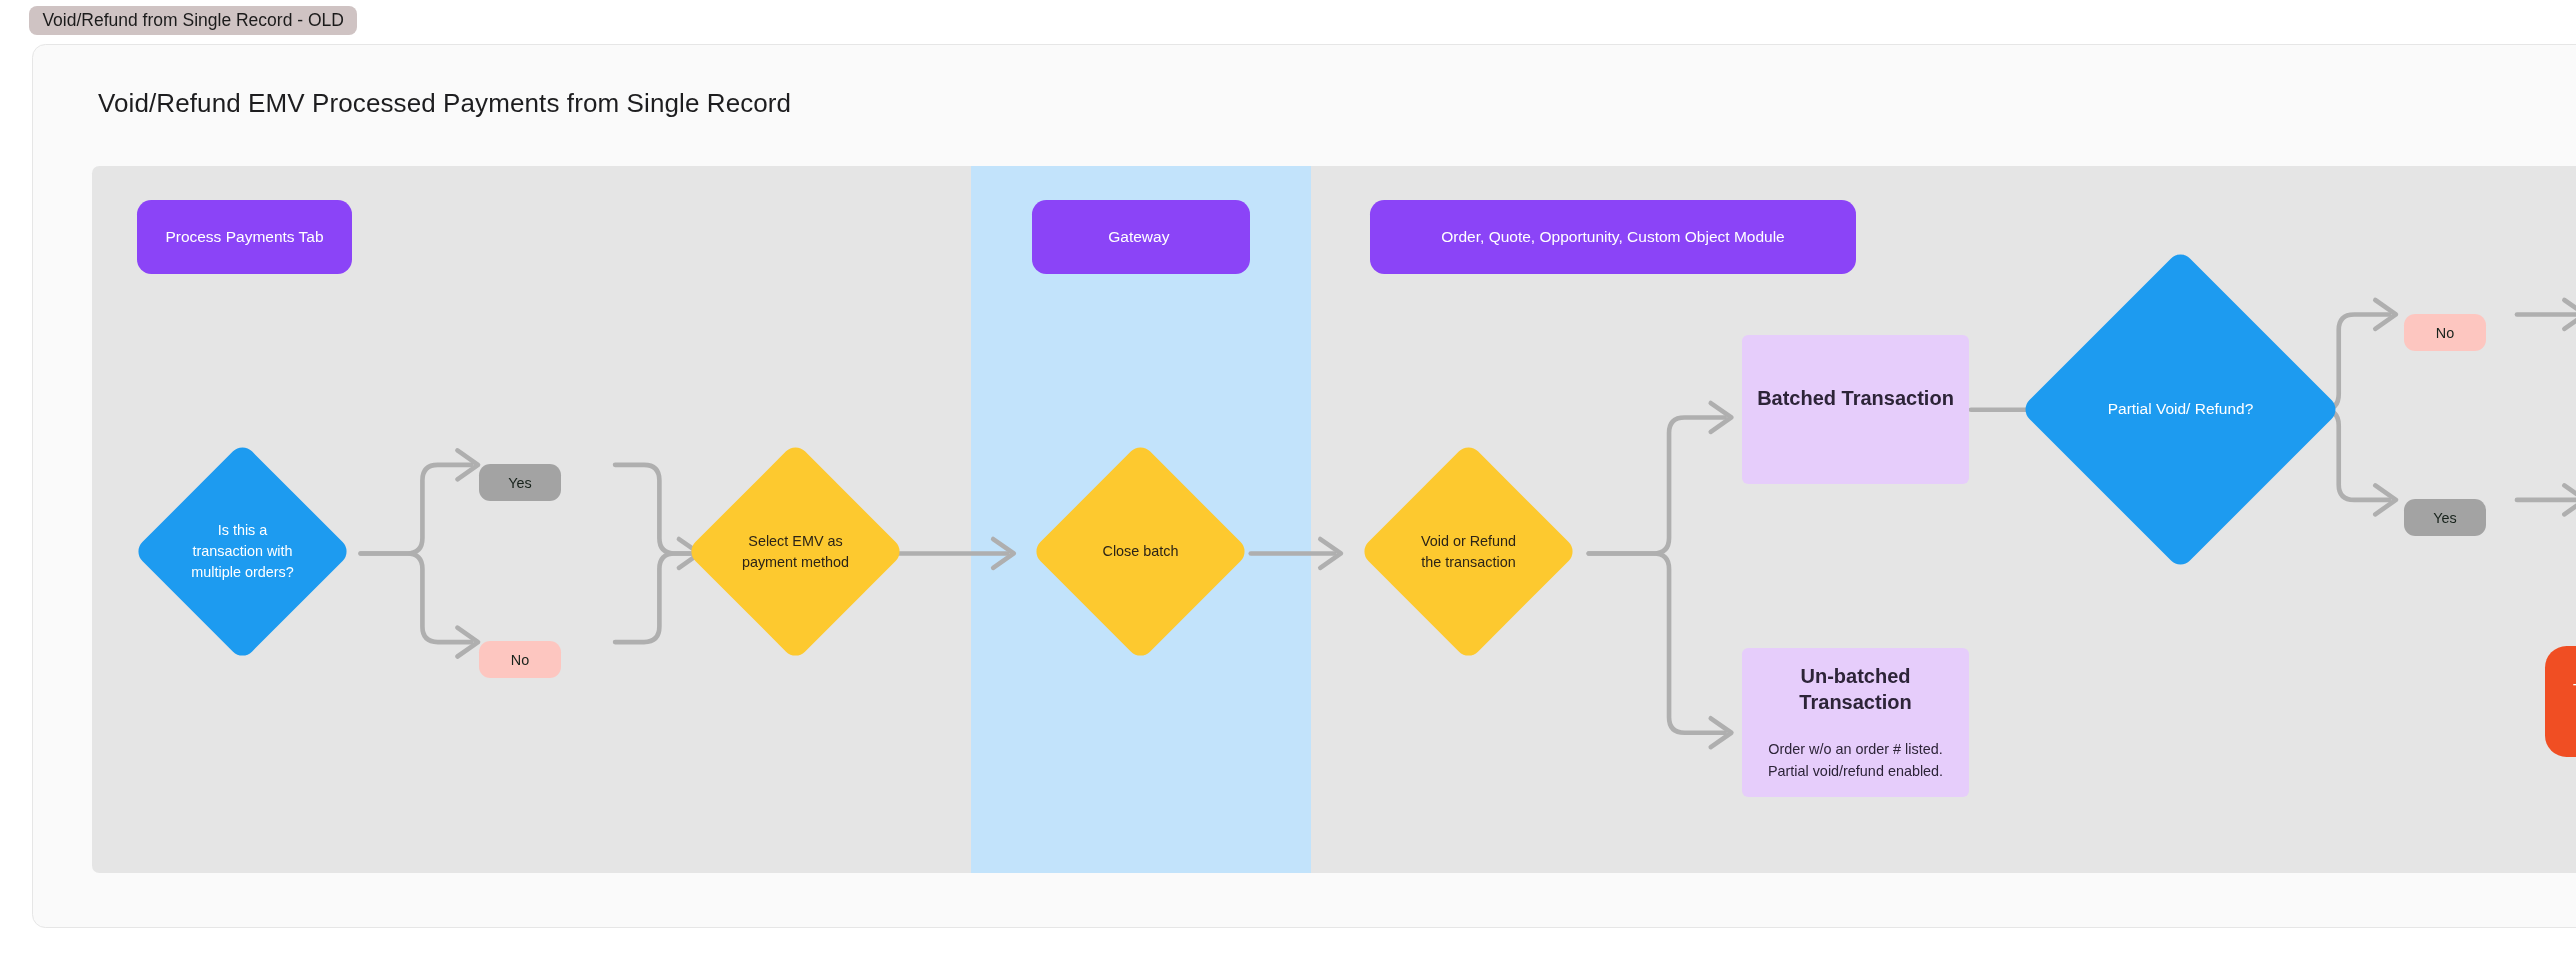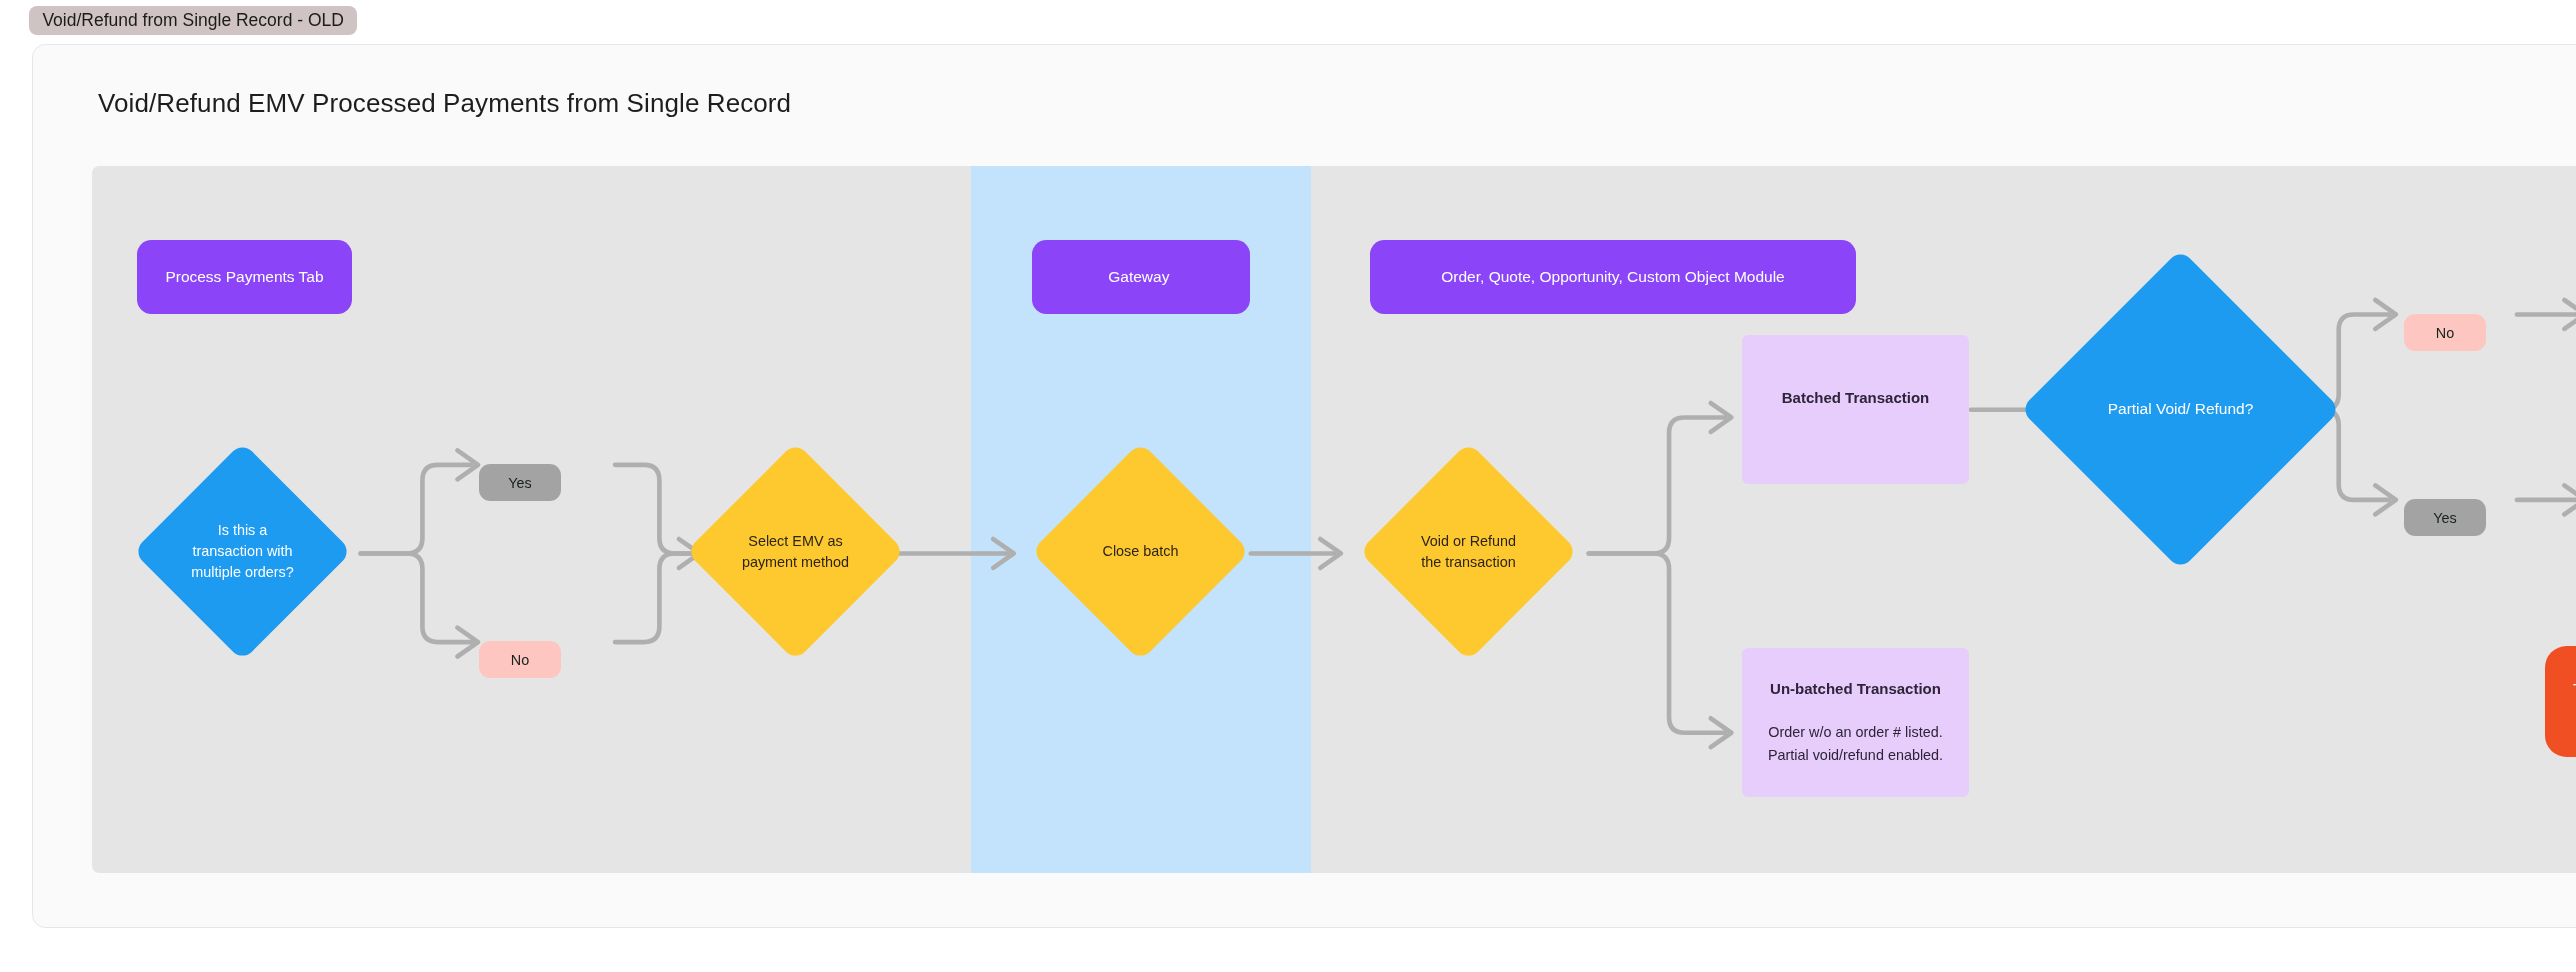--- a/index.html
+++ b/index.html
@@ -50,21 +50,20 @@
 
   
   .pill-hdr{
     display:flex;align-items:center;justify-content:center;
     background:#8b44f7;color:#ffffff;
     border-radius:14.4px;
     font-size:15.5px;
     padding:0 12.4px;
     text-align:center;
     line-height:1.1;
-    margin-top:40px;
   }
 
   
   .diamond-wrap{display:flex;align-items:center;justify-content:center;}
   .diamond-shape{
     position:absolute;left:0;top:0;width:100%;height:100%;
     border-radius:13.4px;
     transform:rotate(45deg);
   }
   .diamond-shape.blue{background:#1d9bf0;}
@@ -89,21 +88,21 @@
   .card-purple{
     background:#e6cdfb;
     border-radius:6.2px;
     color:#2d2438;
     display:flex;flex-direction:column;
     align-items:center;justify-content:center;
     padding:11.3px 13.4px;
     text-align:center;
   }
   .card-purple .card-title{
-    font-size:15px;font-weight:bold;line-height:1.3;margin-bottom:23px;
+    font-size:20px;font-weight:bold;line-height:1.3;margin-bottom:23px;
   }
   .card-purple .card-body{font-size:14.4px;line-height:1.55;}
 
   
   .card-red{
     background:#f04e23;color:#ffffff;
     border-radius:21.6px;
     display:flex;align-items:center;justify-content:center;
     text-align:center;font-size:14.4px;line-height:1.6;
     padding:10.3px 23px;

